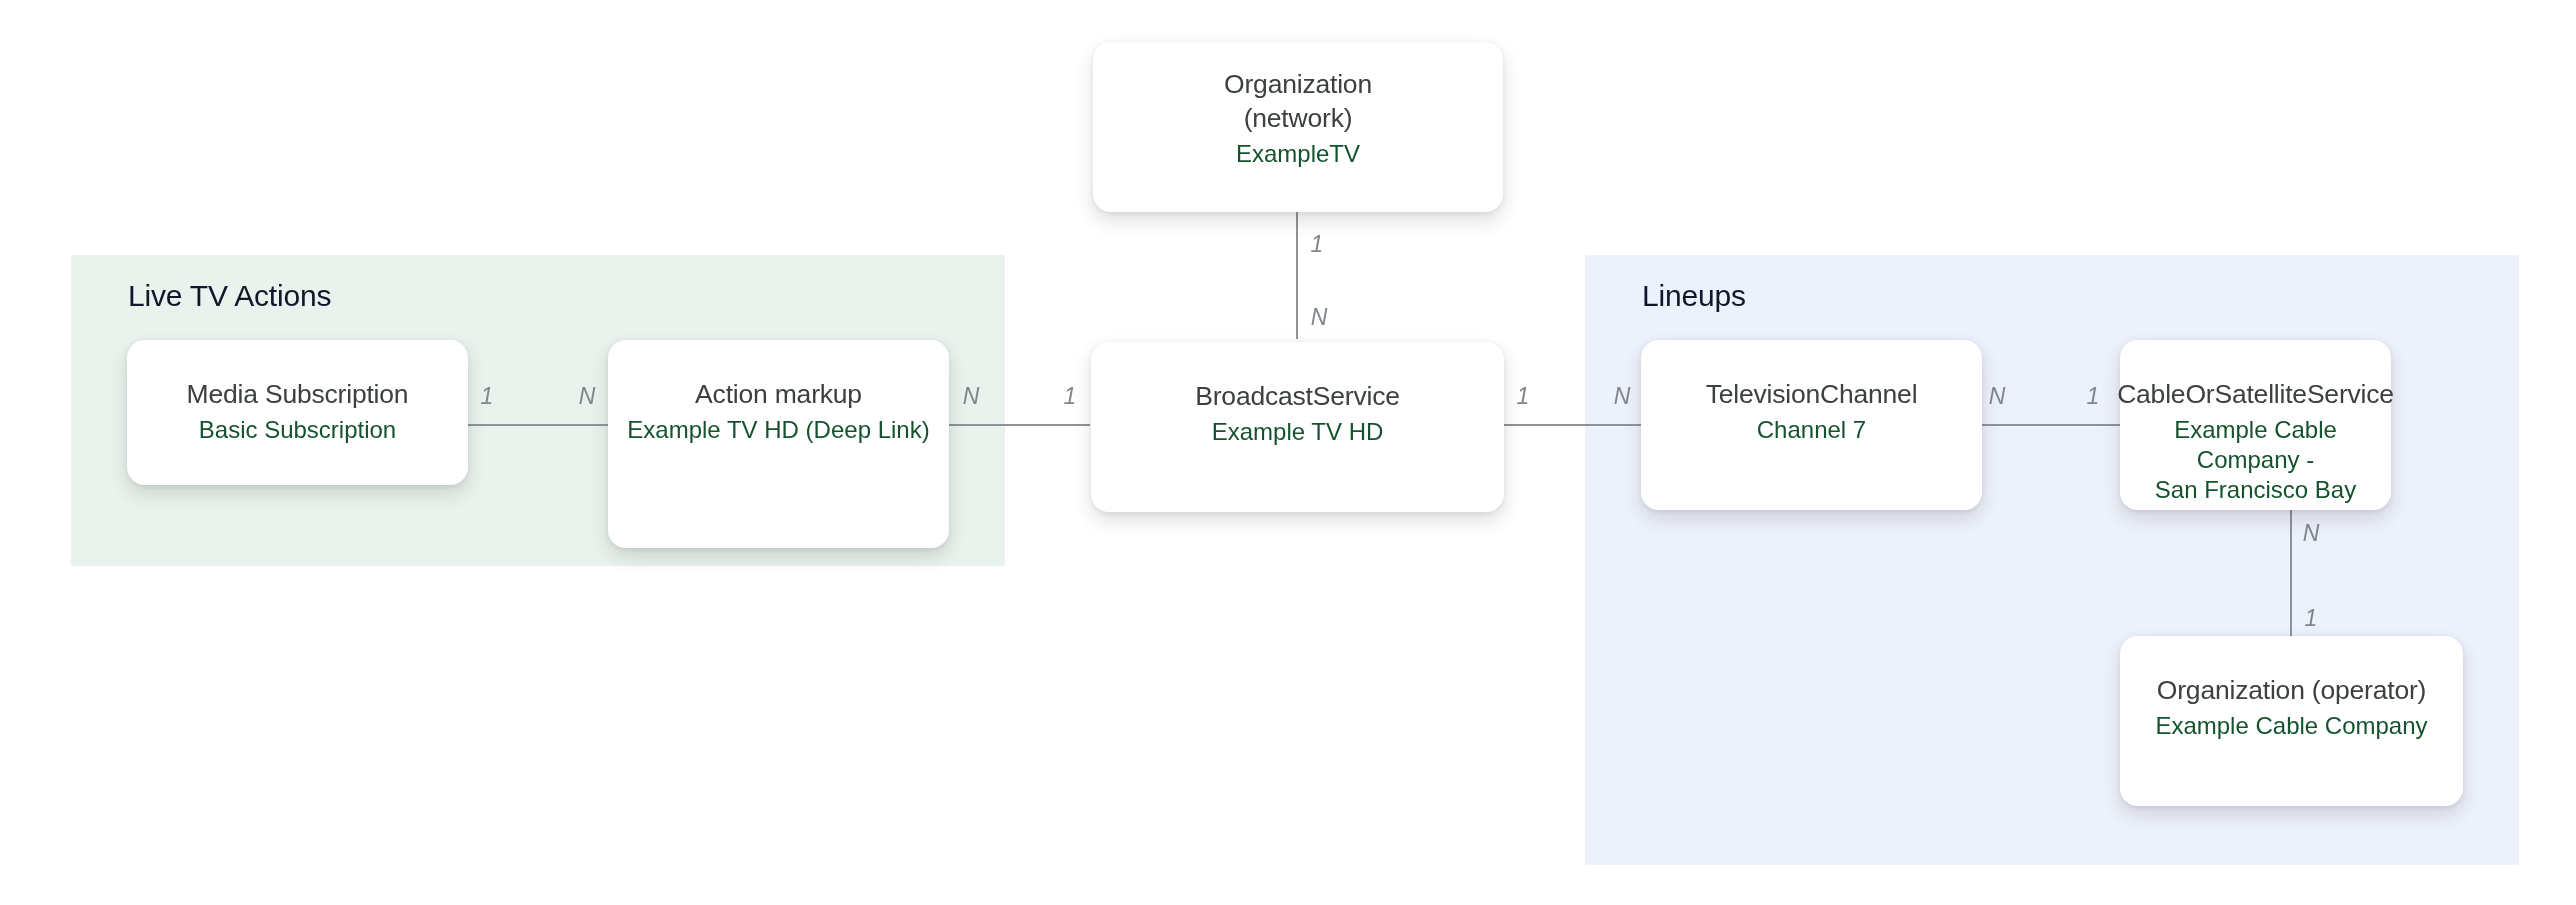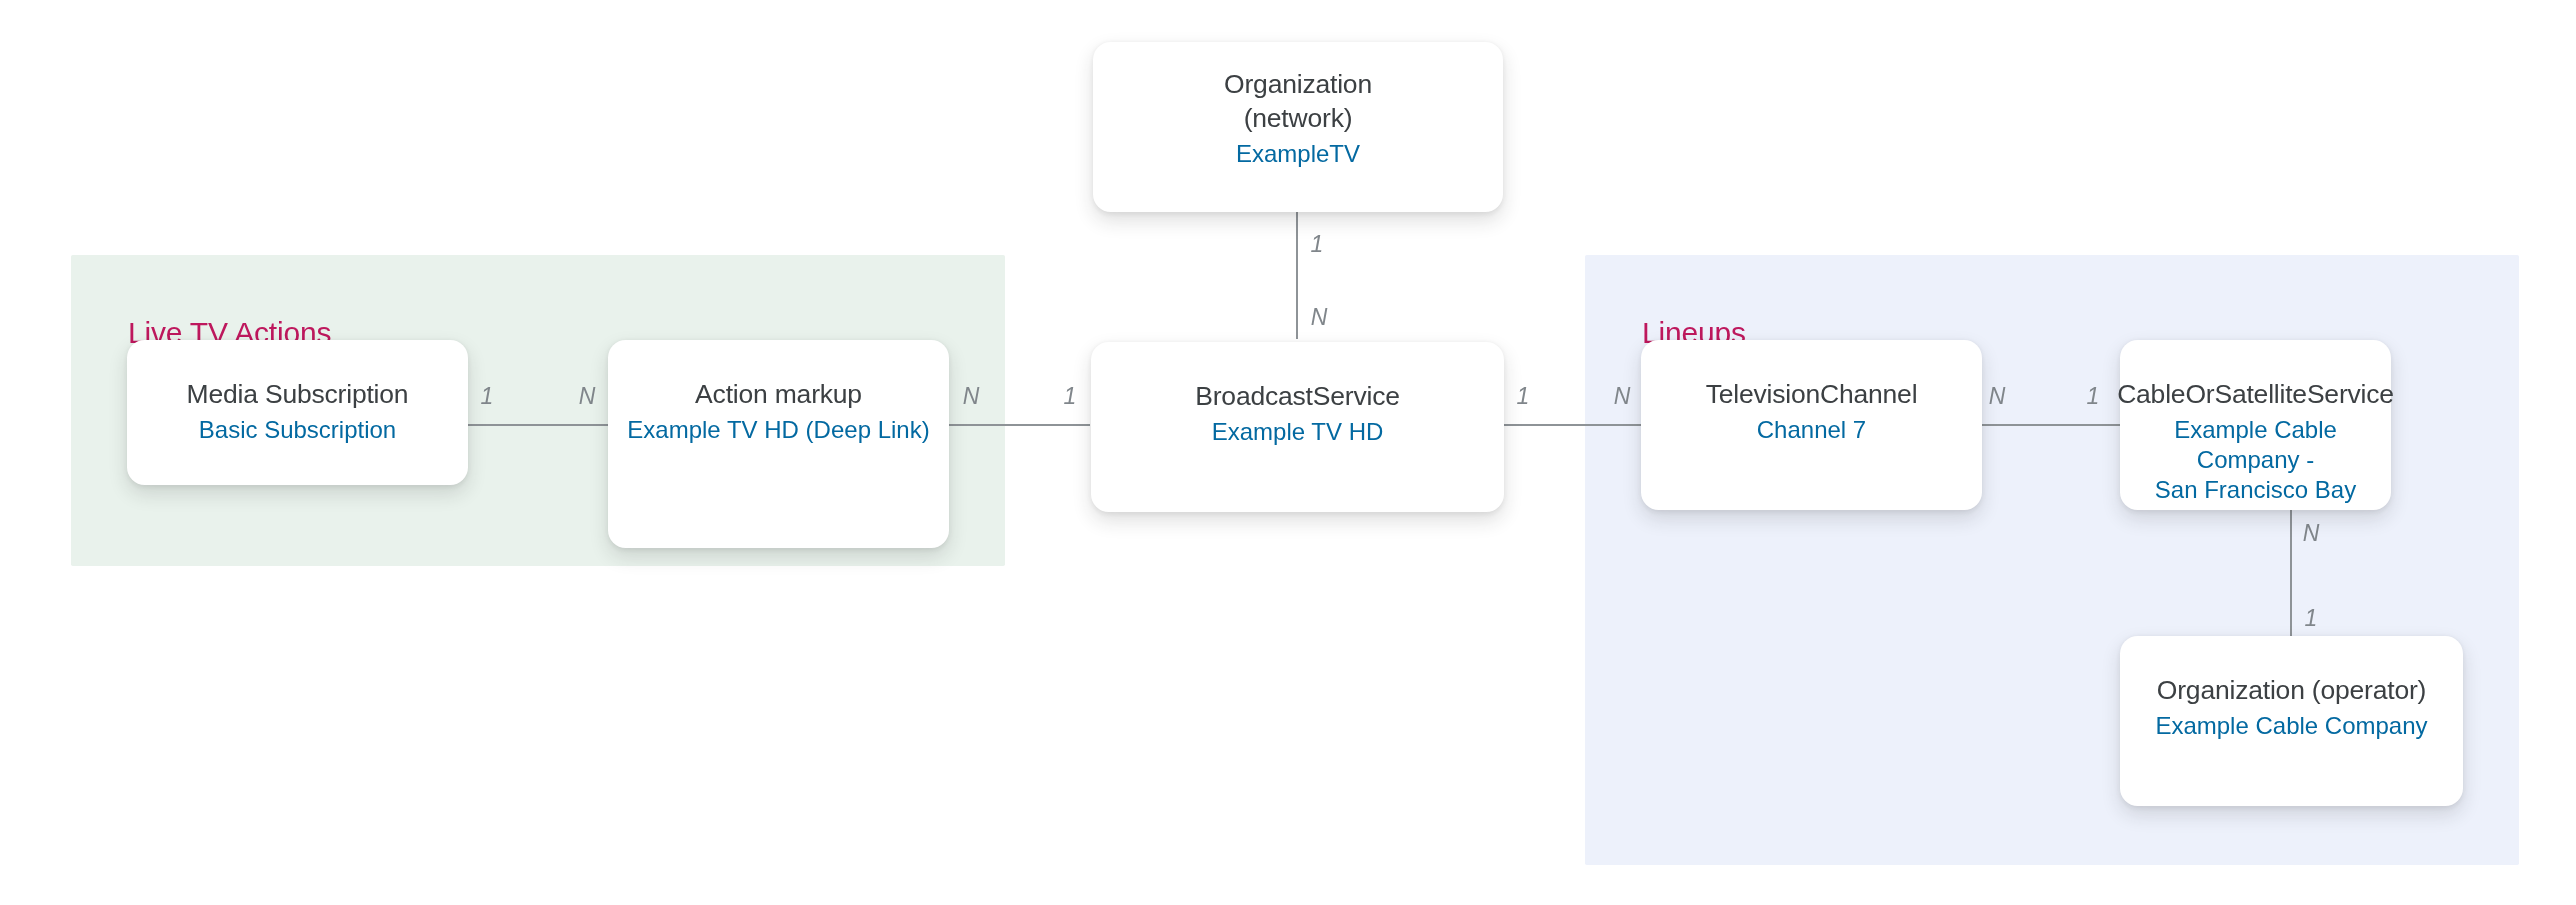--- a/index.html
+++ b/index.html
@@ -32,23 +32,22 @@
     left: 1585px;
     height: 610px;
     background: #edf1fb;
   }
   .section-title {
     position: absolute;
     left: 57px;
     top: 23px;
     font-size: 30px;
     line-height: 35px;
-    color: #be185d;
+    color: #0f172a;
     letter-spacing: -0.2px;
-    margin-top: 37px;
   }
 
   
   .node {
     position: absolute;
     background: #ffffff;
     border-radius: 17.7px;
     box-shadow: 0 8.8px 19.5px rgba(32,33,36,0.14), 0 1.8px 5.3px rgba(32,33,36,0.08);
     display: flex;
     flex-direction: column;
@@ -61,21 +60,21 @@
   .node-title {
     font-size: 26.5px;
     line-height: 34px;
     color: #3c4043;
     letter-spacing: -0.2px;
     white-space: pre-line;
   }
   .node-subtitle {
     font-size: 24px;
     line-height: 30px;
-    color: #0369a1;
+    color: #14532d;
     white-space: pre-line;
   }
   #n-organization-network   { left: 1093px; top: 42px;  width: 410px; height: 170px; padding-top: 25px; }
   #n-media-subscription     { left: 127px;  top: 340px; width: 341px; height: 145px; }
   #n-action-markup          { left: 608px;  top: 340px; width: 341px; height: 208px; }
   #n-broadcast-service      { left: 1091px; top: 342px; width: 413px; height: 170px; align-items: center; }
   #n-television-channel     { left: 1641px; top: 340px; width: 341px; height: 170px; }
   #n-cable-or-satellite     { left: 2120px; top: 340px; width: 271px; height: 170px; }
   #n-organization-operator  { left: 2120px; top: 636px; width: 343px; height: 170px; }
 

